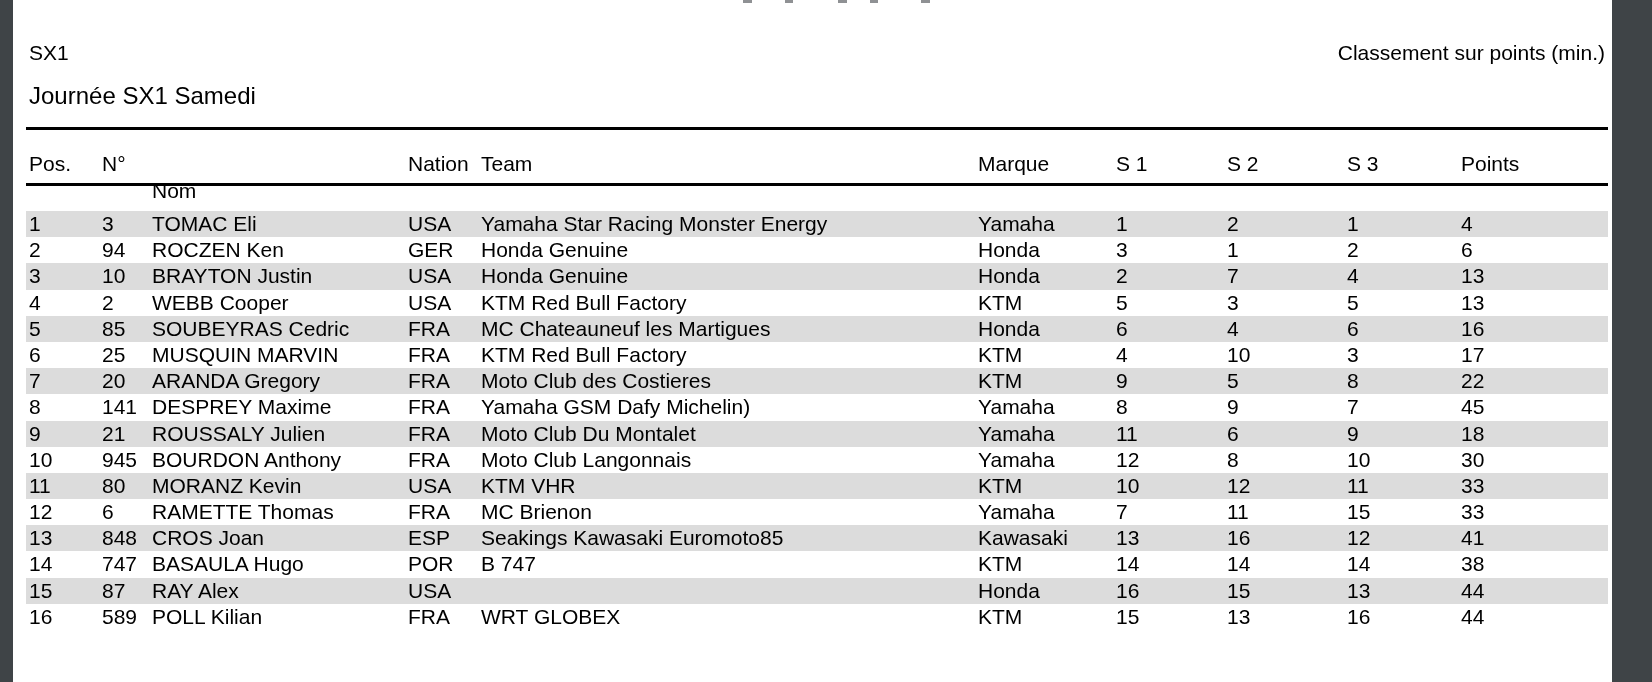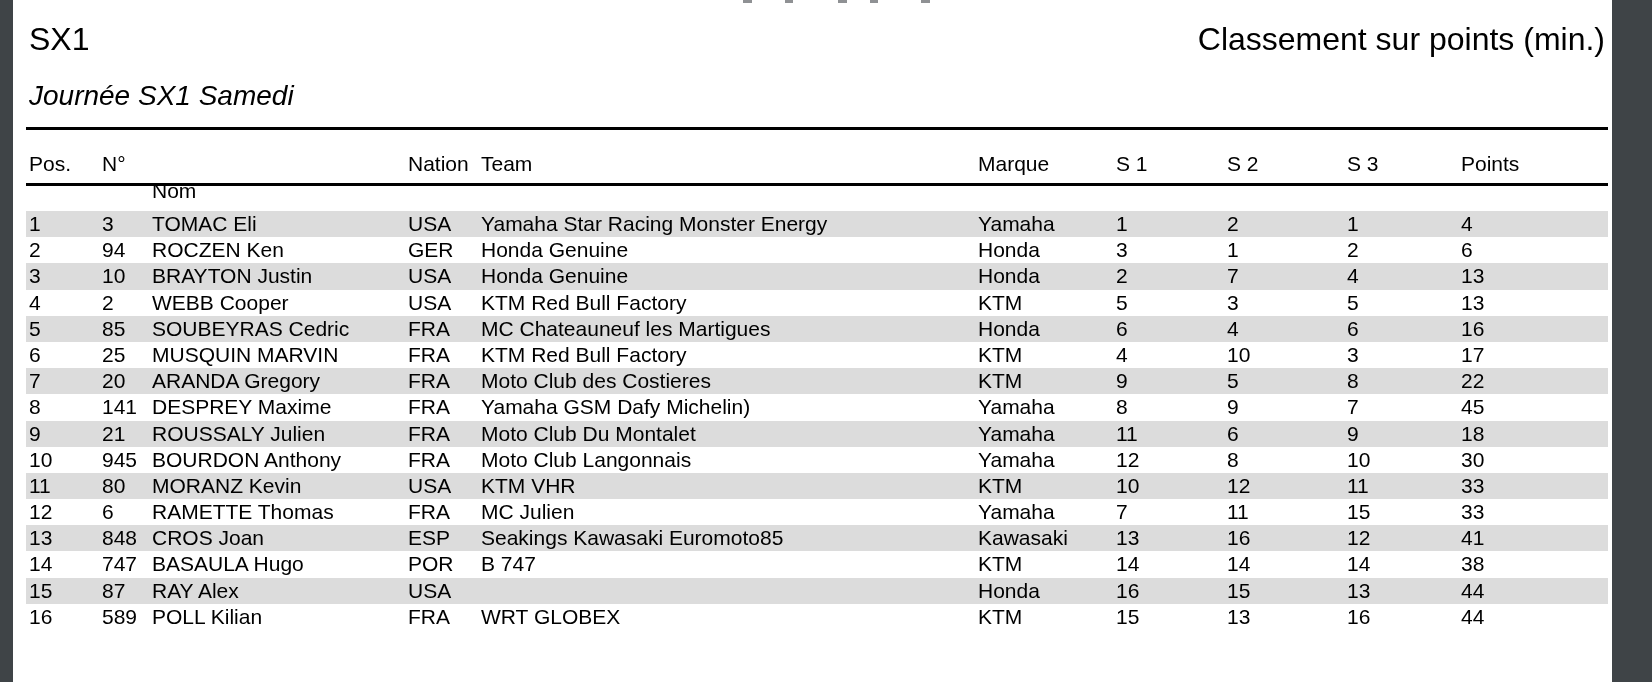--- a/index.html
+++ b/index.html
@@ -26,36 +26,35 @@
 
   .remnant {
     position: absolute;
     top: 0;
     height: 3px;
     background: #8f9194;
   }
 
   .title {
     position: absolute;
-    top: 22px;
-    font-size: 32px;
+    top: 36px;
+    font-size: 21px;
     line-height: 34px;
     white-space: nowrap;
   }
   .title.cat   { left: 29px; }
   .title.class { right: 47px; }
 
   .subtitle {
     position: absolute;
     top: 79px;
     left: 29px;
-    font-size: 28px;
+    font-size: 24px;
     line-height: 34px;
     white-space: nowrap;
-    font-style: italic;
   }
 
   .rule {
     position: absolute;
     left: 26px;
     width: 1582px;
     height: 3px;
     background: #000;
   }
   .rule.r1 { top: 127px; }
@@ -260,21 +259,21 @@
       <span class="cell" style="left: 1116px;">10</span>
       <span class="cell" style="left: 1227px;">12</span>
       <span class="cell" style="left: 1347px;">11</span>
       <span class="cell" style="left: 1461px;">33</span>
     </div>
     <div class="trow">
       <span class="cell" style="left: 29px;">12</span>
       <span class="cell" style="left: 102px;">6</span>
       <span class="cell" style="left: 152px;">RAMETTE Thomas</span>
       <span class="cell" style="left: 408px;">FRA</span>
-      <span class="cell" style="left: 481px;">MC Julien</span>
+      <span class="cell" style="left: 481px;">MC Brienon</span>
       <span class="cell" style="left: 978px;">Yamaha</span>
       <span class="cell" style="left: 1116px;">7</span>
       <span class="cell" style="left: 1227px;">11</span>
       <span class="cell" style="left: 1347px;">15</span>
       <span class="cell" style="left: 1461px;">33</span>
     </div>
     <div class="trow stripe">
       <span class="cell" style="left: 29px;">13</span>
       <span class="cell" style="left: 102px;">848</span>
       <span class="cell" style="left: 152px;">CROS Joan</span>

